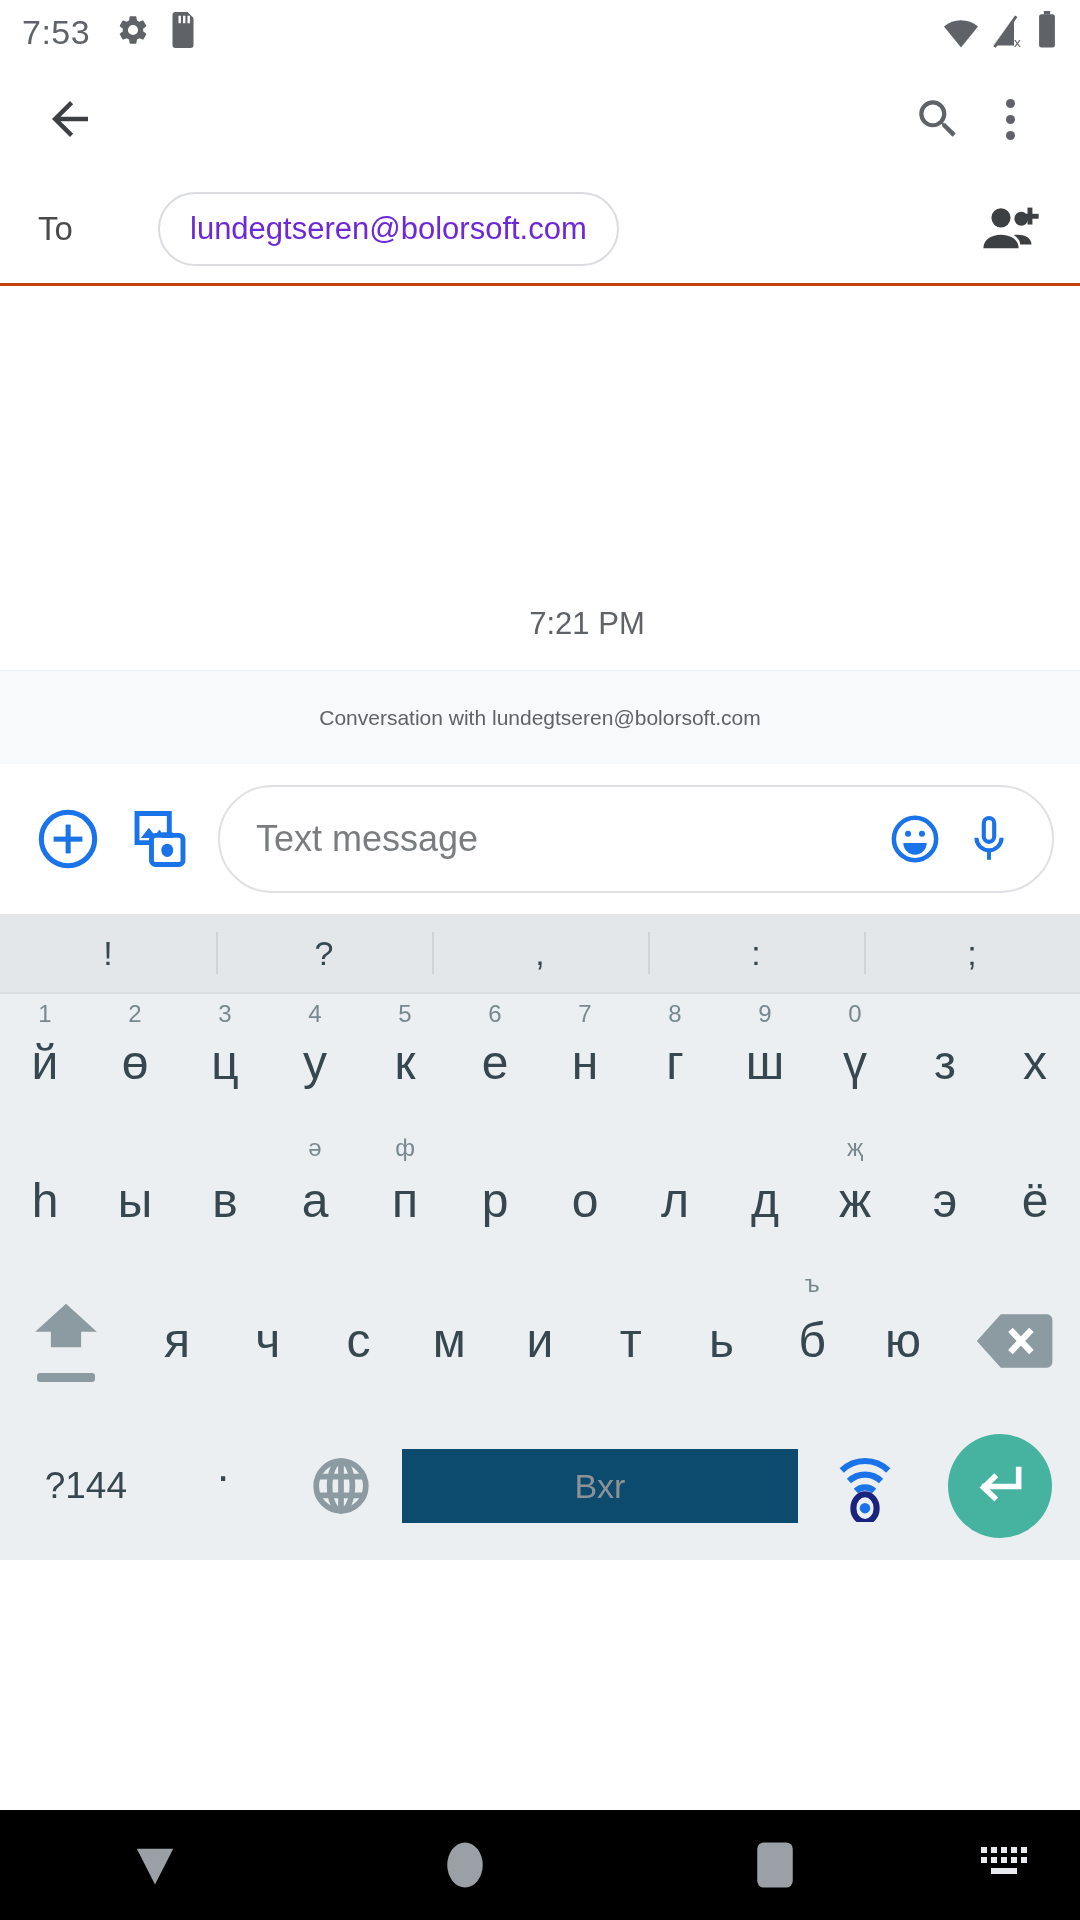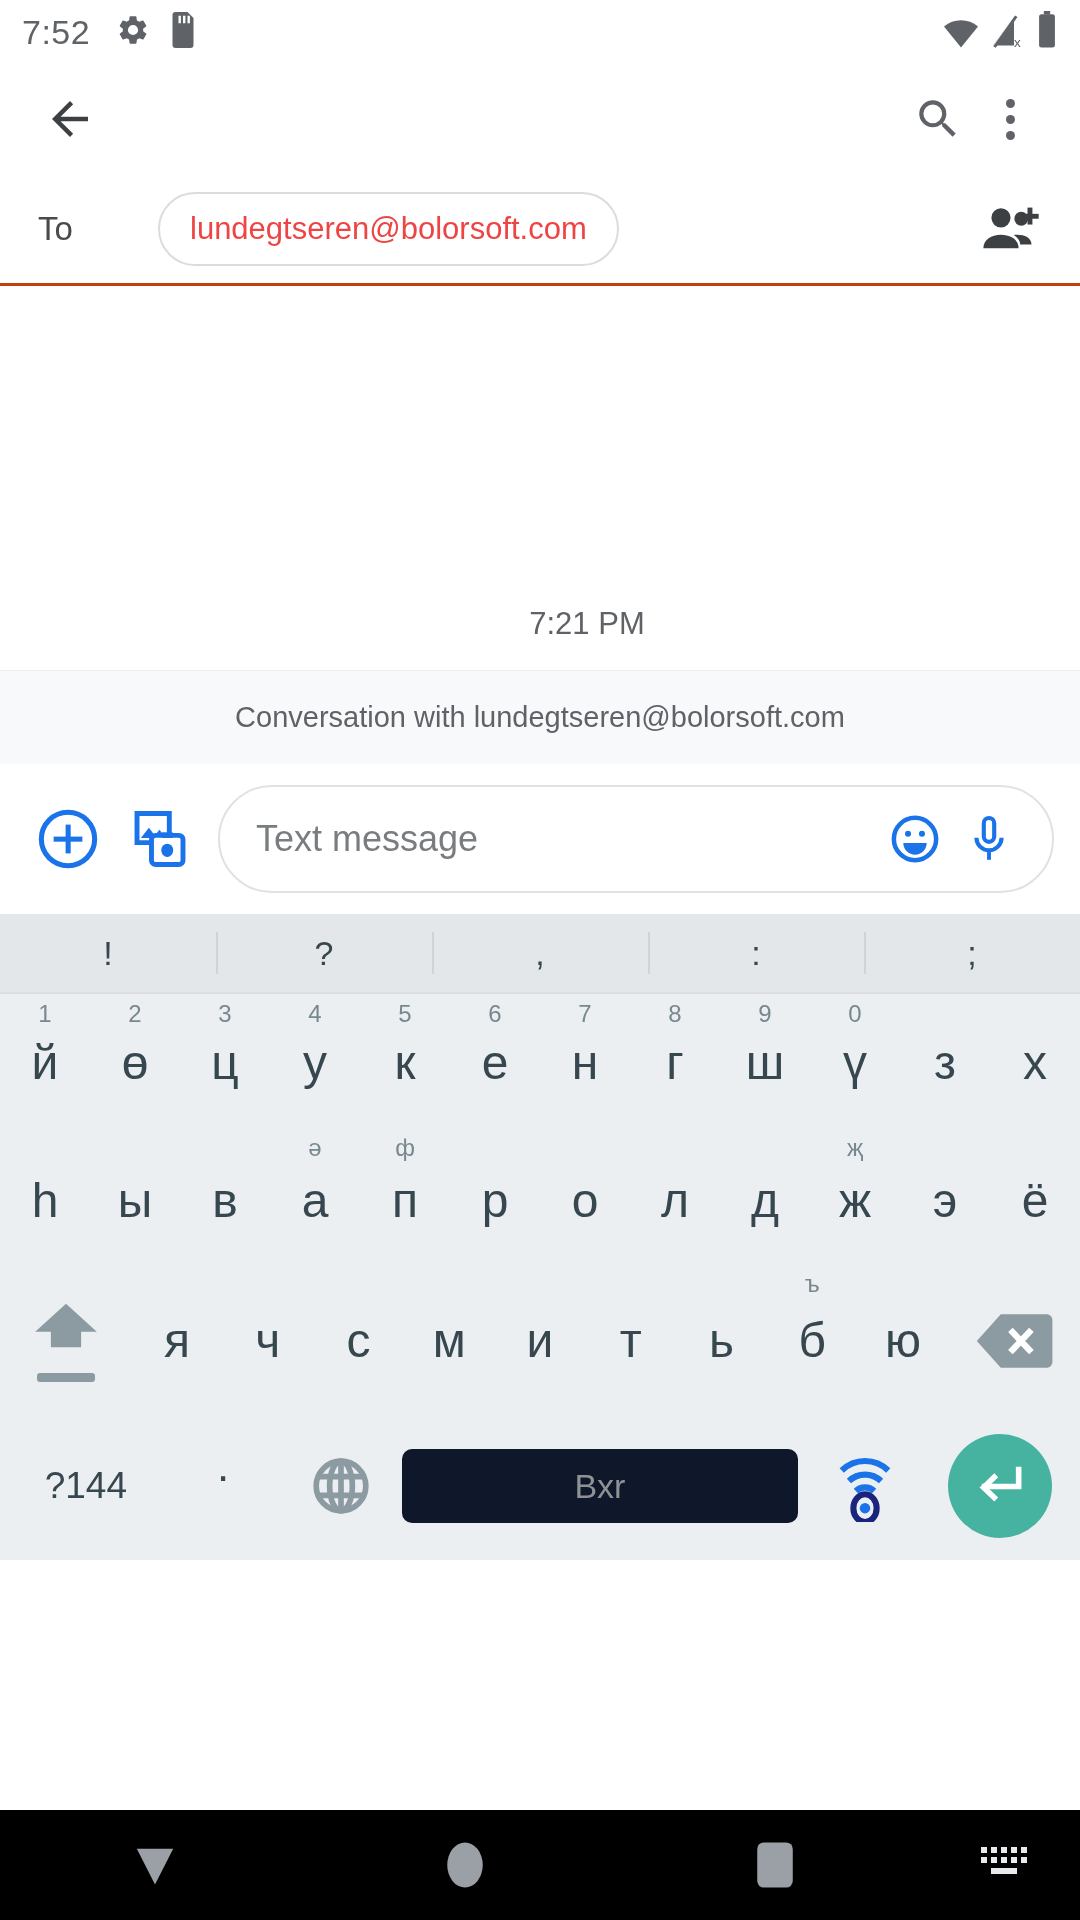--- a/index.html
+++ b/index.html
@@ -46,40 +46,40 @@
   #to-label { font-size:33px; color:#4a4a4a; width:120px; }
   #recipient-chip {
     border:2px solid #dadce0;
     border-radius:44px;
     height:74px;
     display:flex; align-items:center;
     padding:0 30px;
     background:#ffffff;
     max-width:640px;
   }
-  #recipient-chip span { font-size:31px; color:#ef4444; white-space:nowrap; }
+  #recipient-chip span { font-size:31px; color:#6d28d9; white-space:nowrap; }
   #add-contact-btn { margin-left:auto; display:flex; align-items:center; justify-content:center; width:70px; height:70px; }
 
   
   #conversation {
     height:384px; width:100%;
     background:#ffffff;
     display:flex; flex-direction:column;
     align-items:center; justify-content:flex-end;
     padding-bottom:28px;
     margin-left:47px;
   }
   #conv-timestamp { font-size:31px; color:#5f6368; }
   #conv-banner {
     height:94px; width:100%;
     background:#f7f9fa;
     display:flex; align-items:center; justify-content:center;
     border-top:1px solid #eceff1;
   }
-  #conv-banner span { font-size:29px; color:#5f6368; }
+  #conv-banner span { font-size:21px; color:#5f6368; }
 
   
   #compose-bar {
     height:150px; width:100%;
     background:#ffffff;
     display:flex; align-items:center;
     padding:0 26px 0 26px;
     gap:8px;
   }
   .compose-icon-btn { width:84px; height:84px; display:flex; align-items:center; justify-content:center; flex:0 0 auto; }
@@ -135,21 +135,21 @@
   #shift-key, #backspace-key { flex:1.45; display:flex; align-items:center; justify-content:center; flex-direction:column; }
   #shift-underline { width:58px; height:9px; background:#8c9ba1; border-radius:3px; margin-top:16px; }
 
   
   #row4 { display:flex; align-items:center; padding:0 6px; }
   #sym-key { flex:1.25; display:flex; align-items:center; justify-content:center; font-size:37px; color:#37474f; }
   #period-key { flex:0.9; display:flex; align-items:flex-end; justify-content:center; padding-bottom:40px; font-size:44px; color:#37474f; }
   #globe-key { flex:0.95; display:flex; align-items:center; justify-content:center; }
   #space-key {
     flex:3.1; height:74px;
-    background:#0f172a; border-radius:10px;
+    background:#0c4a6e; border-radius:0;
     display:flex; align-items:center; justify-content:center;
     font-size:34px; color:#8e9295;
   }
   #voice-key { flex:1.05; display:flex; align-items:center; justify-content:center; }
   #enter-key {
     flex:0 0 auto; width:104px; height:104px; margin-right:22px; margin-left:16px;
     background:#45b3a0; border-radius:50%;
     display:flex; align-items:center; justify-content:center;
   }
 
@@ -160,21 +160,21 @@
     background:#000000;
     display:flex; align-items:center;
   }
   .nav-btn { flex:1; display:flex; align-items:center; justify-content:center; }
   #nav-keyboard-btn { flex:0 0 auto; width:150px; display:flex; align-items:center; justify-content:center; }
 </style>
 </head>
 <body>
 
 <div id="status-bar">
-  <div id="status-clock">7:52</div>
+  <div id="status-clock">7:53</div>
   <div class="status-left-icons">
     <span class="sicon">
       <svg width="34" height="34" viewBox="0 0 24 24">
           <path fill="#5f6368" d="M19.14 12.94a7.07 7.07 0 000-1.88l2.03-1.58a.5.5 0 00.12-.64l-1.92-3.32a.5.5 0 00-.6-.22l-2.39.96a7.03 7.03 0 00-1.62-.94l-.36-2.54a.5.5 0 00-.5-.42h-3.84a.5.5 0 00-.5.42l-.36 2.54c-.58.23-1.12.55-1.62.94l-2.39-.96a.5.5 0 00-.6.22L2.71 8.84a.5.5 0 00.12.64l2.03 1.58a7.07 7.07 0 000 1.88l-2.03 1.58a.5.5 0 00-.12.64l1.92 3.32c.12.21.37.3.6.22l2.39-.96c.5.39 1.04.71 1.62.94l.36 2.54c.04.24.25.42.5.42h3.84c.25 0 .46-.18.5-.42l.36-2.54c.58-.23 1.12-.55 1.62-.94l2.39.96c.23.08.48-.1.6-.22l1.92-3.32a.5.5 0 00-.12-.64zM12 15.6A3.6 3.6 0 1115.6 12 3.6 3.6 0 0112 15.6z"></path>
         </svg>
     </span>
     <span class="sicon">
       <svg width="30" height="36" viewBox="0 0 18 24">
           <path fill="#5f6368" d="M4 0h8l4 4v18a2 2 0 01-2 2H4a2 2 0 01-2-2V2a2 2 0 012-2z"></path>
           <rect x="6" y="2.5" width="1.6" height="5" fill="#ffffff"></rect>

